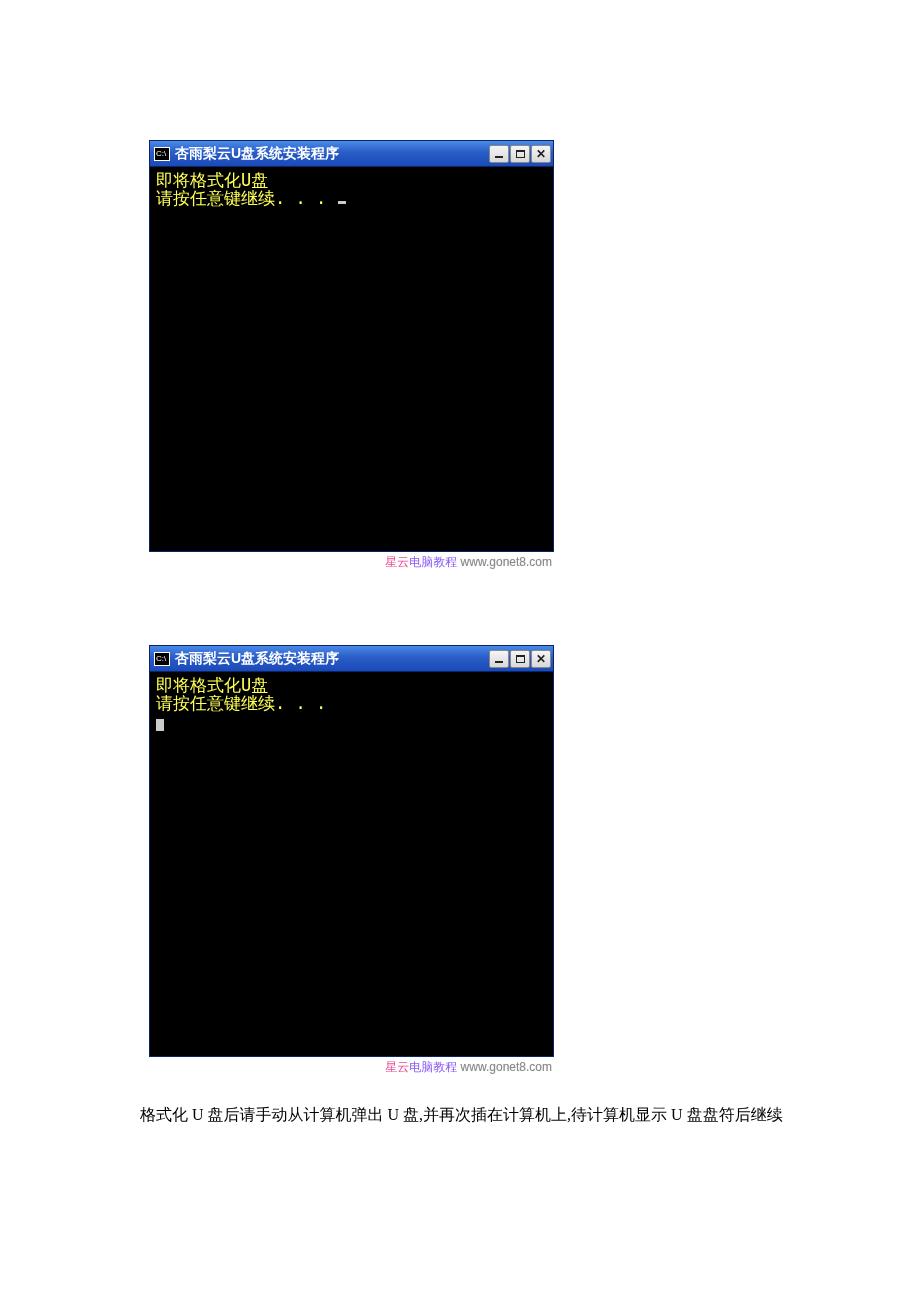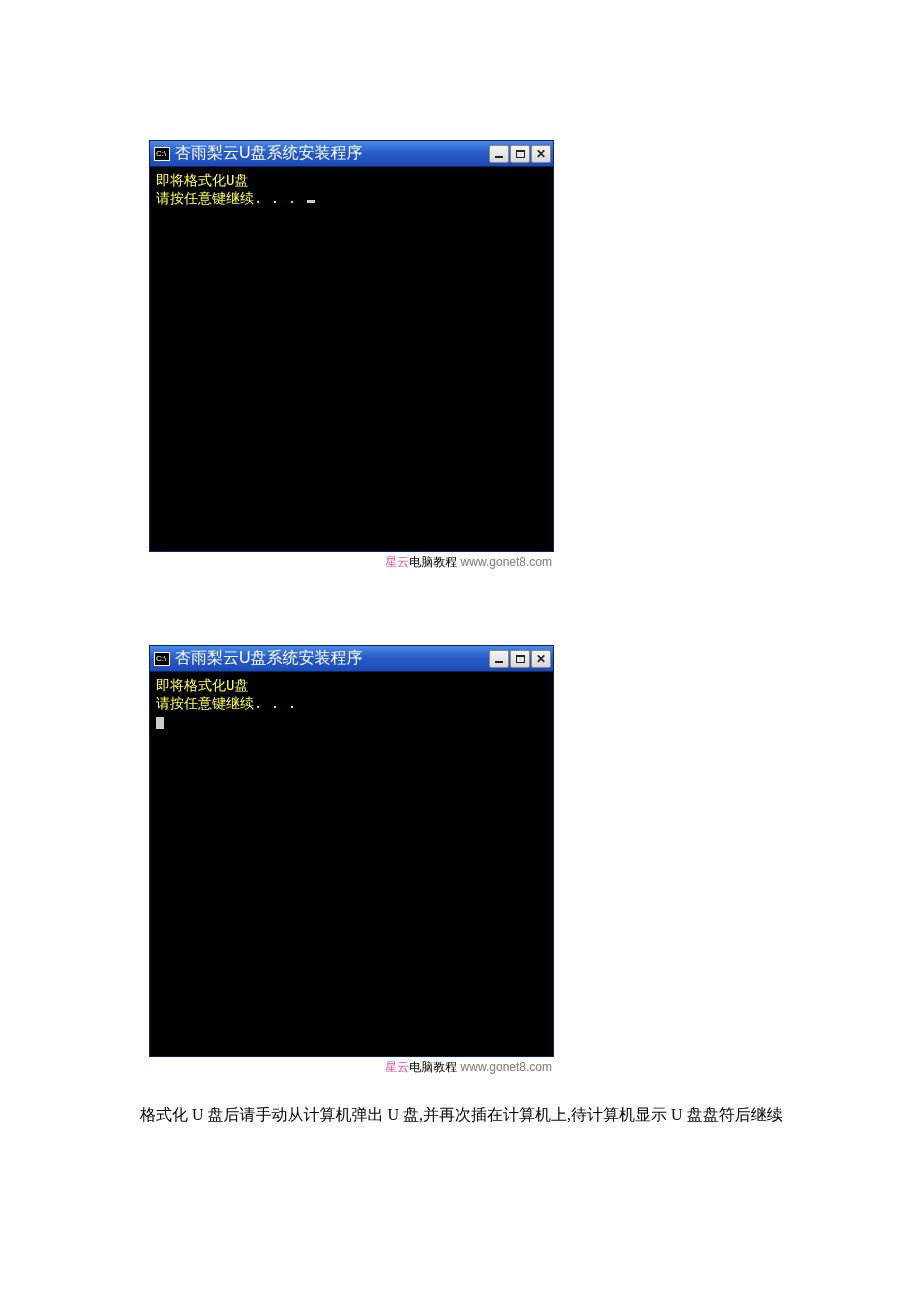--- a/index.html
+++ b/index.html
@@ -33,22 +33,22 @@
       color: #fff;
       font-size: 8px;
       line-height: 12px;
       text-align: left;
       padding-left: 1px;
       margin-right: 5px;
       font-family: sans-serif;
     }
     .title-text {
       color: #fff;
-      font-size: 16px;
-      font-weight: normal;
+      font-size: 14px;
+      font-weight: bold;
       flex: 1;
       font-family: "SimSun", sans-serif;
     }
     .window-controls {
       display: flex;
       gap: 1px;
     }
     .win-btn {
       width: 20px;
       height: 18px;
@@ -79,21 +79,21 @@
       border-top: 2px solid #222;
     }
     .win-btn.close span {
       font-size: 12px;
       font-weight: bold;
     }
     .console-body {
       background: #000;
       padding: 4px 6px;
       font-family: "SimSun", "NSimSun", monospace;
-      font-size: 14px;
+      font-size: 17px;
       line-height: 18px;
     }
     .console-body-1 { height: 384px; }
     .console-body-2 { height: 384px; }
     .console-line {
       color: #ffff55;
       white-space: pre;
     }
     .cursor {
       display: inline-block;
@@ -112,21 +112,21 @@
     }
     .watermark {
       width: 405px;
       margin-left: 149px;
       text-align: right;
       font-size: 12px;
       padding: 2px 2px 0 0;
       font-family: "SimSun", sans-serif;
     }
     .wm-red { color: #ec4899; }
-    .wm-blue { color: #000000; }
+    .wm-blue { color: #8b5cf6; }
     .wm-url {
       color: #888;
       font-family: Arial, sans-serif;
       text-shadow: 0 0 1px #ccc;
     }
     .spacer { height: 74px; }
     .body-text {
       margin: 26px 16px 0 140px;
       width: 650px;
       font-size: 16px;

